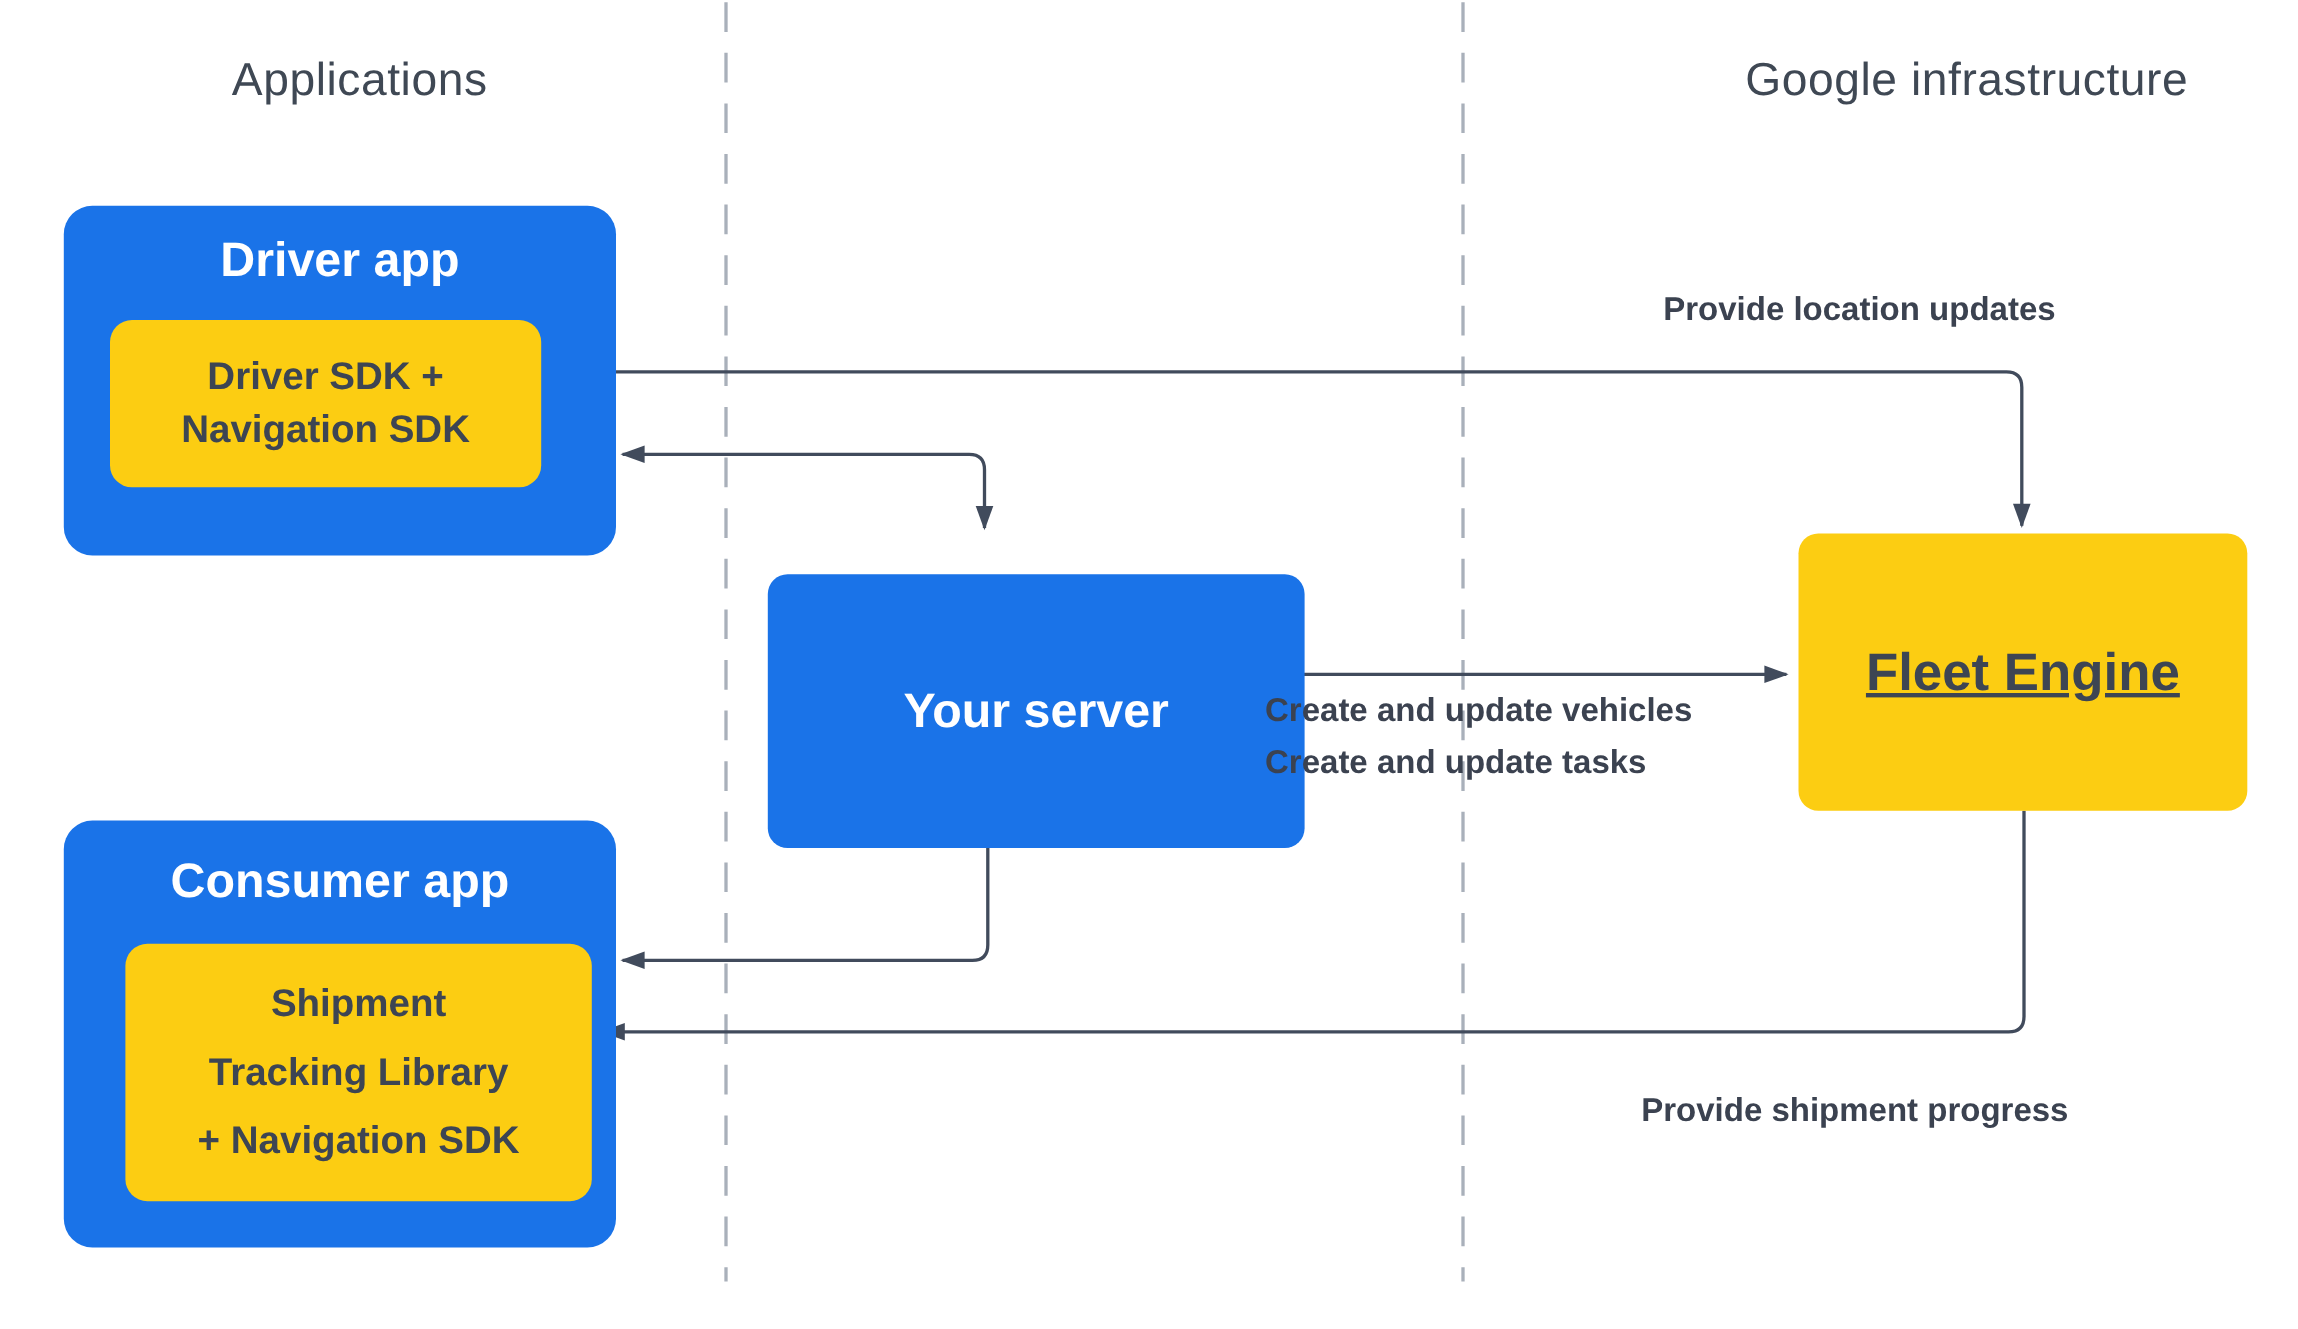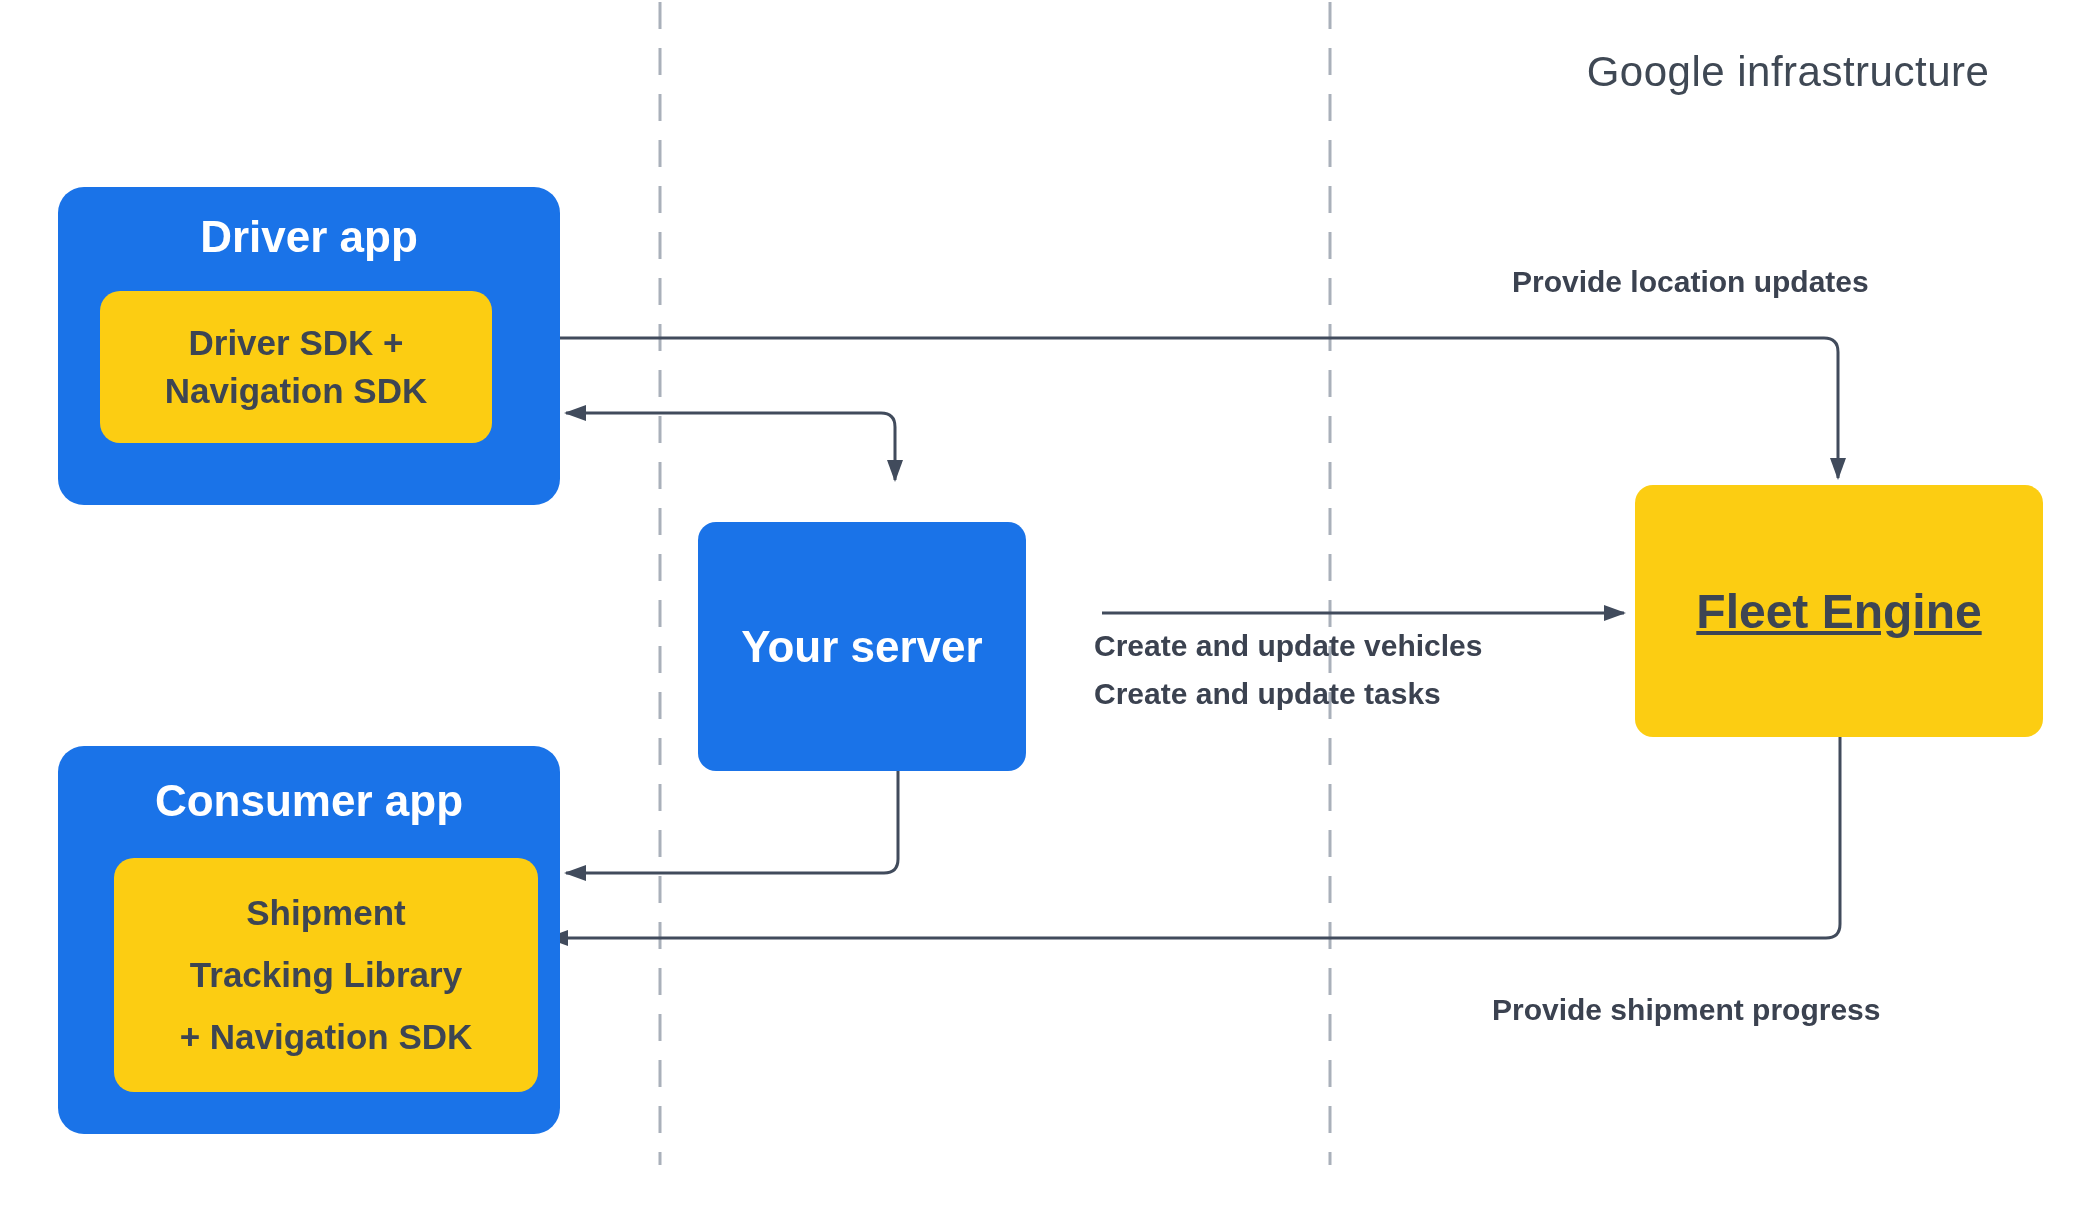--- a/index.html
+++ b/index.html
@@ -47,20 +47,21 @@
     position:absolute;
     font-size:30px;font-weight:700;color:#3b4250;
     white-space:pre-line;line-height:48px;
   }
 </style>
 </head>
 <body>
 
 <div class="canvas">
 
+  <div class="lane-header" style="left:327px;">Applications</div>
   <div class="lane-header" style="left:1788px;">Google infrastructure</div>
 
   <svg class="svg-layer" width="2089" height="1208" viewBox="0 0 2089 1208" xmlns="http://www.w3.org/2000/svg">
     <defs>
       <marker id="arrow" viewBox="0 0 24 18" refX="21" refY="9" markerWidth="24" markerHeight="18" markerUnits="userSpaceOnUse" orient="auto-start-reverse">
         <path d="M1,1 L23,9 L1,17 Z" fill="#414b5c"></path>
       </marker>
     </defs>
 
     <line x1="660" y1="2" x2="660" y2="1165" stroke="#a9b0ba" stroke-width="3" stroke-dasharray="27 19"></line>
@@ -87,28 +88,28 @@
 
   <div class="node blue" style="left:58px;top:712px;width:502px;height:388px;">
     <div class="node-title app-title" style="line-height:110px;">Consumer app</div>
     <div class="inner-box consumer-inner" style="left:56px;top:112px;width:424px;height:234px;">
       <div class="inner-label">Shipment
 Tracking Library
 + Navigation SDK</div>
     </div>
   </div>
 
-  <div class="node blue center-node" style="left:698px;top:488px;width:328px;height:249px;border-radius:18px;">
+  <div class="node blue center-node" style="left:698px;top:488px;width:488px;height:249px;border-radius:18px;">
     <div class="server-title">Your server</div>
   </div>
 
   <div class="node yellow center-node" style="left:1635px;top:485px;width:408px;height:252px;border-radius:18px;">
     <div class="fleet-title">Fleet Engine</div>
   </div>
 
   <div class="edge-label" style="left:1512px;top:258px;font-size:30px;">Provide location updates</div>
 
-  <div class="edge-label" style="left:1094px;top:622px;">Create and update vehicles
+  <div class="edge-label" style="left:1150px;top:622px;">Create and update vehicles
 Create and update tasks</div>
 
   <div class="edge-label" style="left:1492px;top:986px;font-size:30px;">Provide shipment progress</div>
 
 </div>
 
 </body></html>

